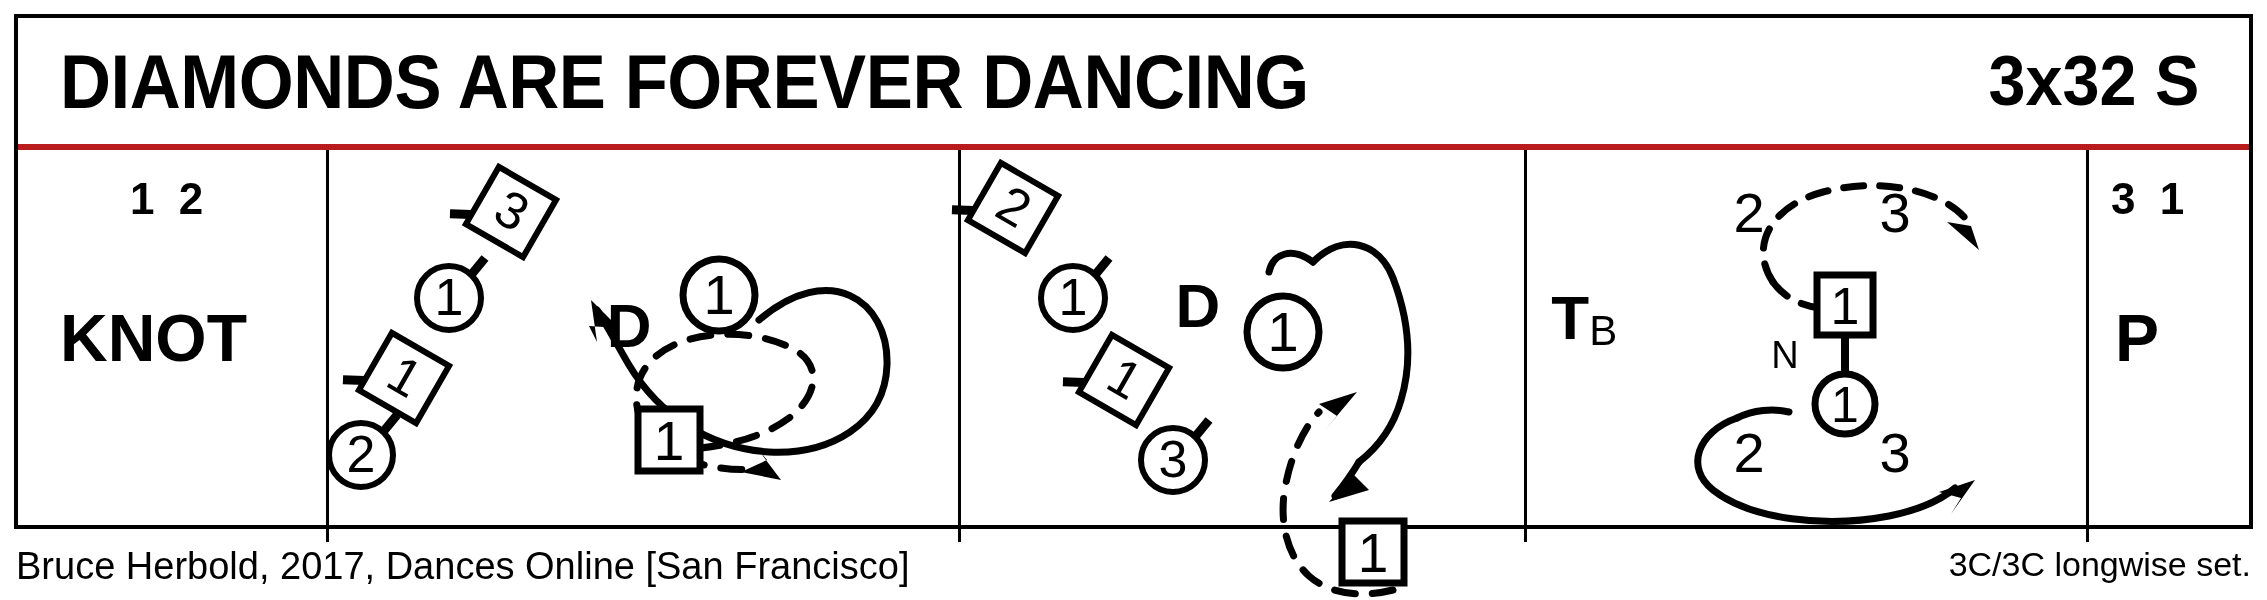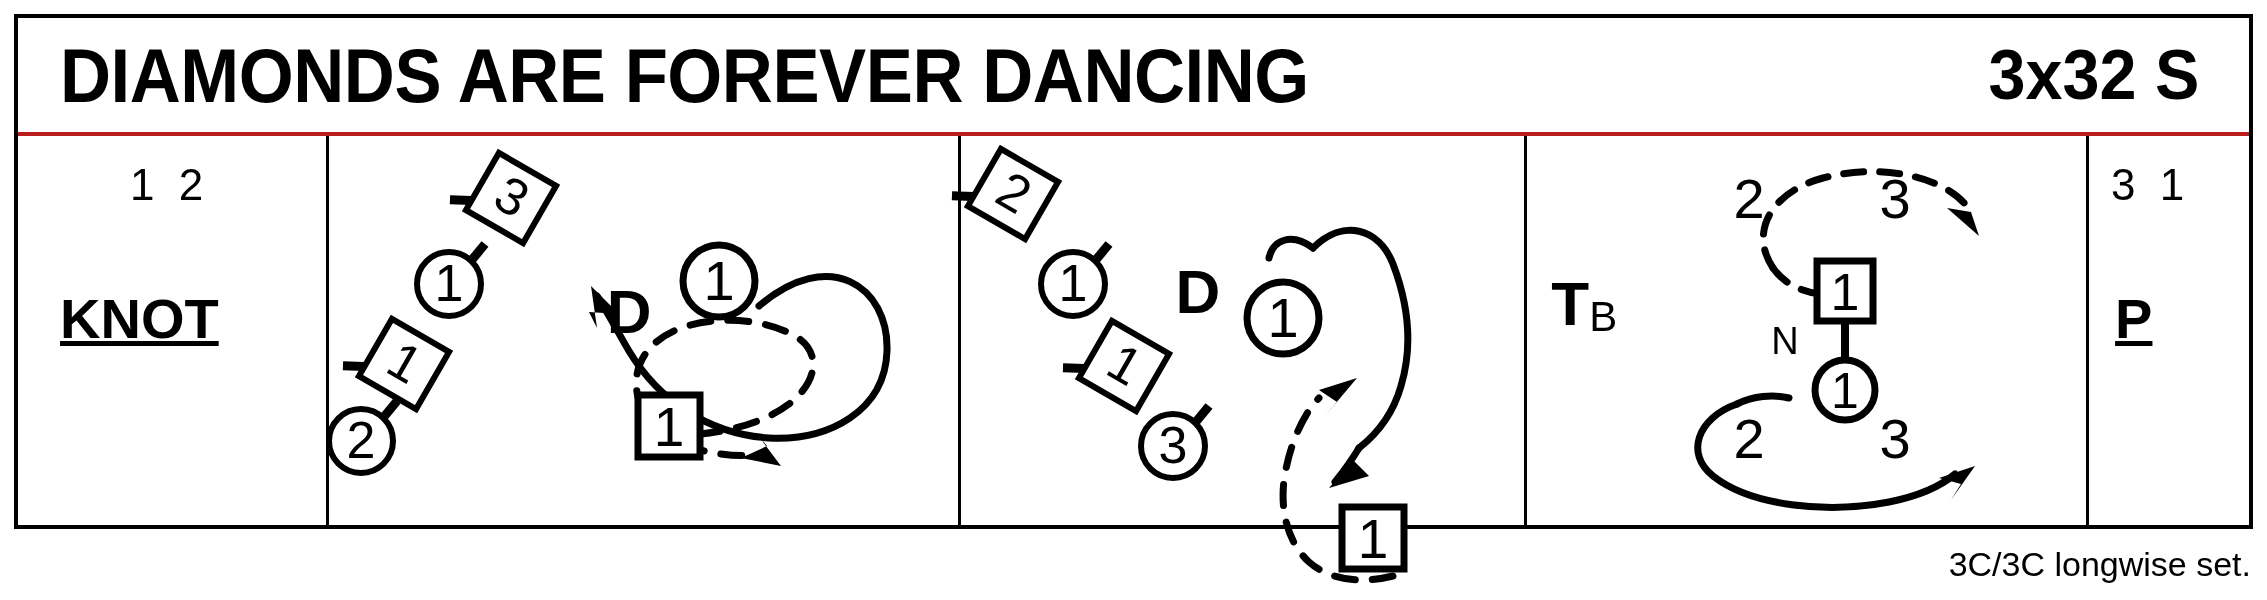--- a/index.html
+++ b/index.html
@@ -21,22 +21,22 @@
     left:14px; top:14px;
     width:2239px; height:515px;
     border:4px solid #000;
     box-sizing:border-box;
     background:#fff;
   }
 
   
   .title-row{
     position:relative;
-    height:118px;
-    border-bottom:4px solid #b91c1c;
+    height:132px;
+    border-bottom:6px solid #b91c1c;
     box-sizing:border-box;
     padding-left:24px;
   }
   .dance-title{
     position:absolute;
     left:42px; top:50%;
     transform:translateY(-50%);
     font-size:76px;
     font-weight:bold;
     letter-spacing:-0.5px;
@@ -71,33 +71,32 @@
   .p1{width:311px;}
   .p2{width:632px;}
   .p3{width:567px;}
   .p4{width:562px;}
   .p5{width:160px;padding-left:31px;}
 
   
   .places{
     position:absolute;
     font-size:44px;
-    font-weight:normal;
+    font-weight:bold;
     letter-spacing:6px;
     white-space:nowrap;
   }
   .p1 .places{left:112px; top:24px;}
   .p5 .places{left:22px; top:24px;}
 
   .figname{
     position:absolute;
-    font-size:56px;
-    font-weight:bold;
-    white-space:nowrap;
-    text-decoration:underline;
+    font-size:66px;
+    font-weight:bold;
+    white-space:nowrap;
   }
   .p1 .figname{left:42px; top:150px;}
   .p5 .figname{left:26px; top:150px;}
 
   .fig-D{
     position:absolute;
     font-size:62px;
     font-weight:bold;
   }
   .p2 .fig-D{left:278px; top:140px;}
@@ -317,16 +316,17 @@
 
       <div class="panel p5">
         <div class="places">3 1</div>
         <div class="figname">P</div>
       </div>
 
     </div>
   </div>
 
   <div class="footer">
+    <div class="credit">Bruce Herbold, 2017, Dances Online [San Francisco]</div>
     <div class="setting">3C/3C longwise set.</div>
   </div>
 
 </div>
 
 </body></html>

